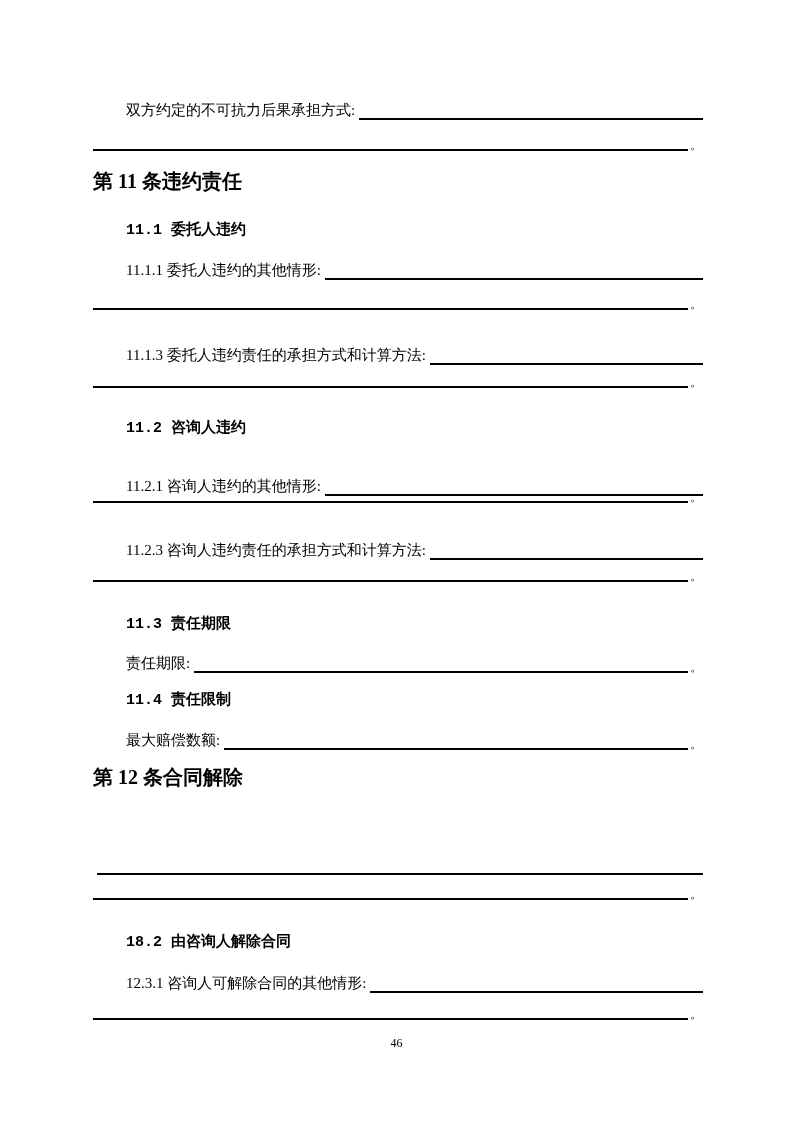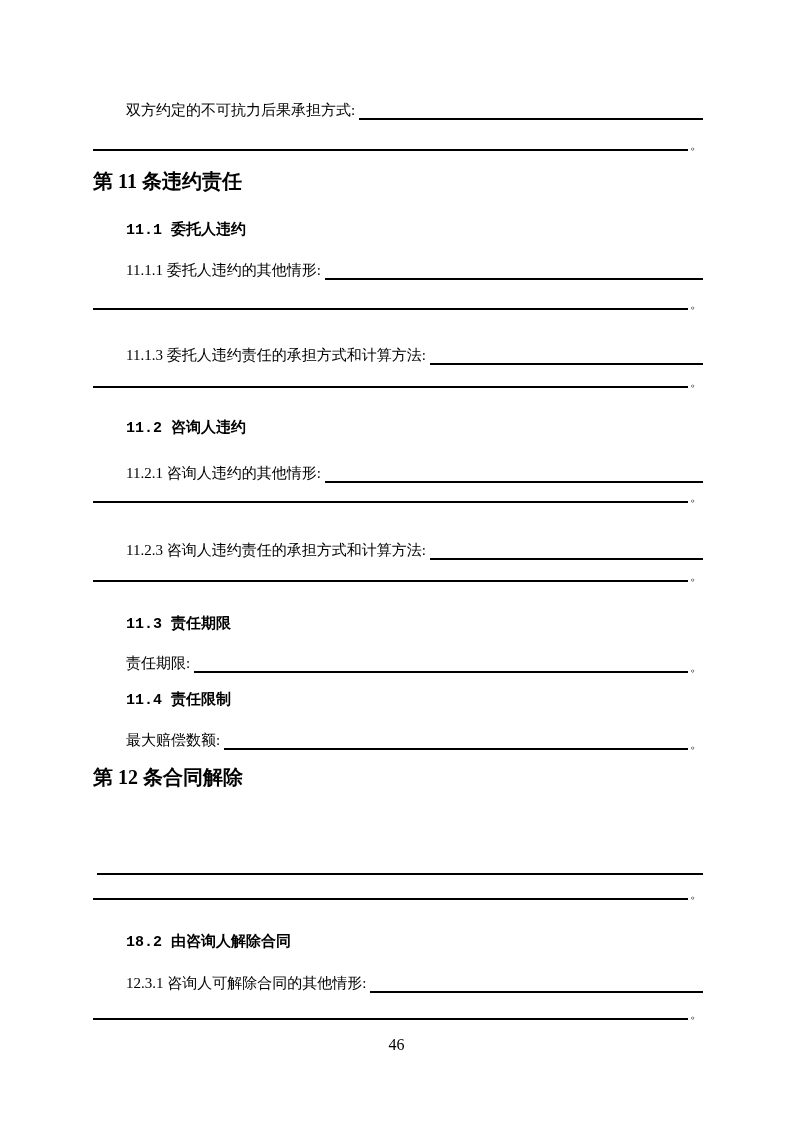--- a/index.html
+++ b/index.html
@@ -37,21 +37,21 @@
     font-family:"Liberation Serif","DejaVu Serif",serif;
   }
   .h2{
     position:absolute;left:126px;right:90px;
     font-size:15px;font-weight:700;margin:0;
     font-family:Liberation Mono, monospace;
   }
   .pagenum{
     position:absolute;left:0;right:0;
     text-align:center;
-    font-size:16px;
+    font-size:12px;
   }
 </style>
 </head>
 <body>
 
 <div class="page">
 
   <div class="row" style="top:97px">
     <span class="lbl indent">双方约定的不可抗力后果承担方式:</span>
     <span class="blank"></span>
@@ -78,21 +78,21 @@
     <span class="lbl indent">11.1.3 委托人违约责任的承担方式和计算方法:</span>
     <span class="blank"></span>
   </div>
   <div class="row cont" style="top:365px">
     <span class="blank"></span>
     <span class="period">。</span>
   </div>
 
   <h2 class="h2" style="top:418px">11.2 咨询人违约</h2>
 
-  <div class="row" style="top:460px">
+  <div class="row" style="top:473px">
     <span class="lbl indent">11.2.1 咨询人违约的其他情形:</span>
     <span class="blank"></span>
   </div>
   <div class="row cont" style="top:480px">
     <span class="blank"></span>
     <span class="period">。</span>
   </div>
 
   <div class="row" style="top:537px">
     <span class="lbl indent">11.2.3 咨询人违约责任的承担方式和计算方法:</span>

